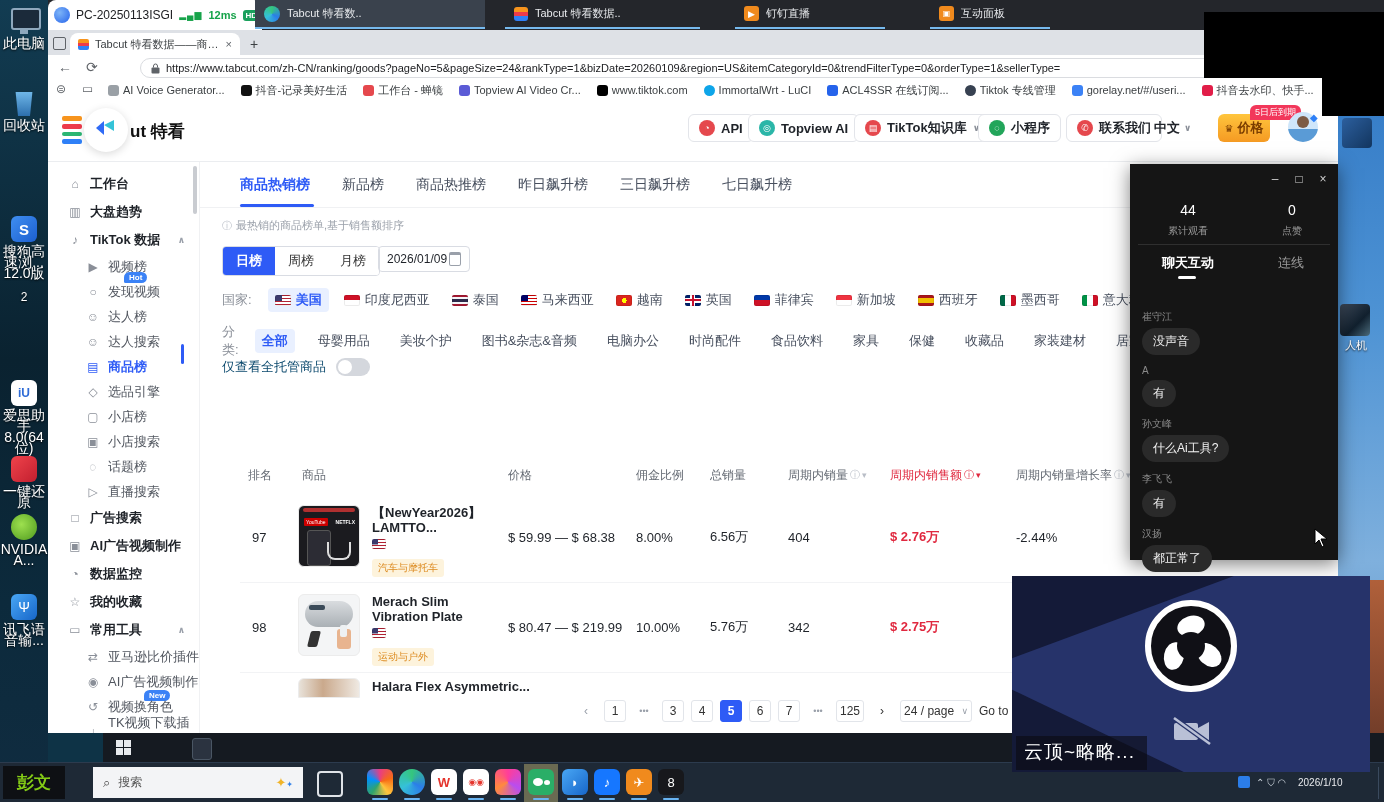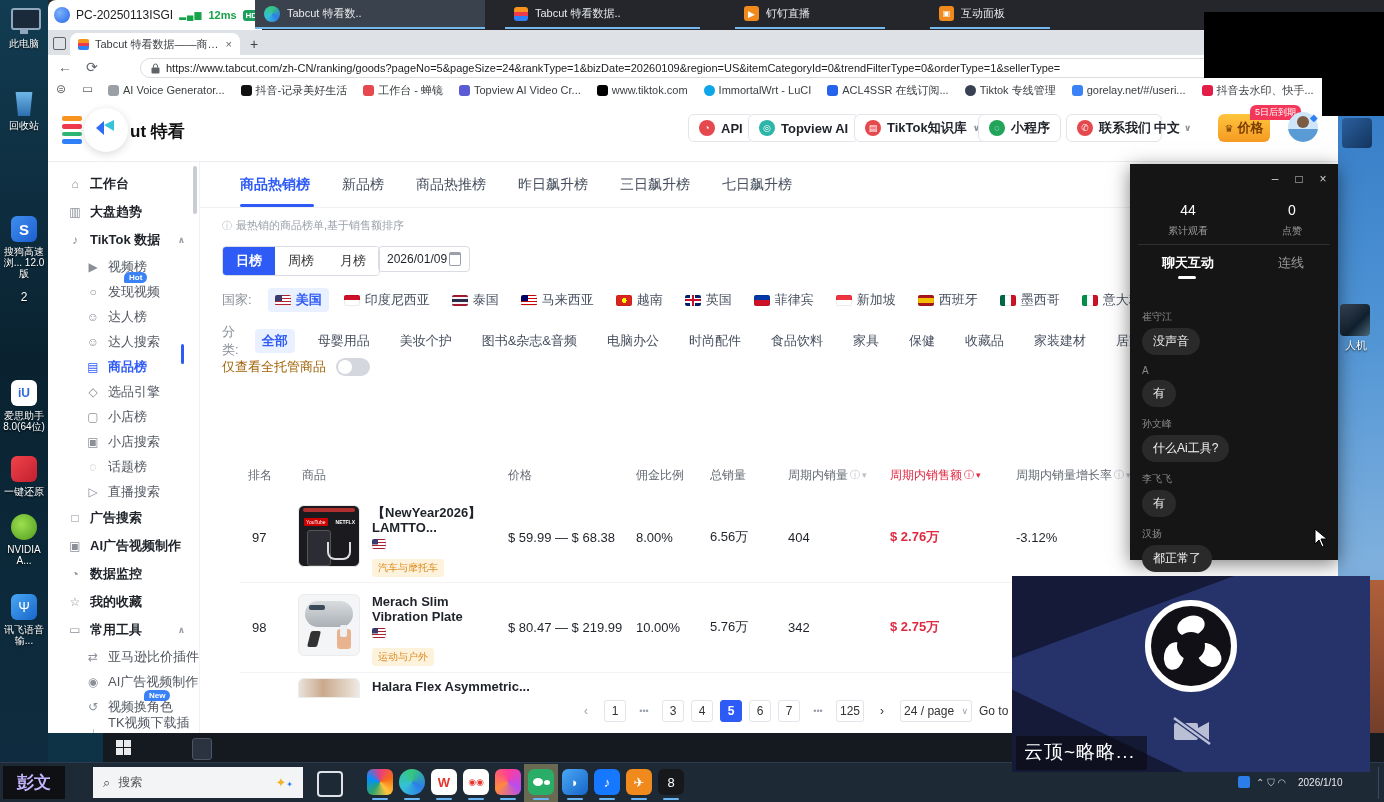--- a/index.html
+++ b/index.html
@@ -3,21 +3,21 @@
 <meta charset="utf-8">
 <style>
   html,body{margin:0;padding:0;background:#0a2230;font-family:"Liberation Sans","DejaVu Sans",sans-serif;}
   #stage{position:relative;width:1384px;height:802px;overflow:hidden;background:#0e3346;}
   .abs{position:absolute;}
   .flex{display:flex;align-items:center;}
   
   .wall-left{left:0;top:0;width:48px;height:802px;background:linear-gradient(180deg,#123c52,#0a2230 45%,#0c2a3c 75%,#102c40);}
   .wall-right{left:1338px;top:0;width:46px;height:802px;background:linear-gradient(180deg,#2b73c2,#4e93d4 40%,#7fb0dd 70%,#4d86b8);}
   .photo-sliver{left:1368px;top:580px;width:16px;height:165px;background:linear-gradient(180deg,#b0603a,#8a4a30 60%,#6e3b28);}
-  .dicon-label{position:absolute;width:48px;text-align:center;font-size:10px;color:#fff;text-shadow:0 1px 2px rgba(0,0,0,.9);line-height:11px;}
+  .dicon-label{position:absolute;width:48px;text-align:center;font-size:14px;color:#fff;text-shadow:0 1px 2px rgba(0,0,0,.9);line-height:11px;}
   
   .remote-bar{left:48px;top:0;width:1336px;height:30px;background:#24262b;}
   .remote-tab{left:48px;top:0;width:214px;height:30px;background:#fff;border-radius:8px 8px 0 0;display:flex;align-items:center;padding:0 6px;box-sizing:border-box;gap:6px;}
   .rt-title{font-size:12px;color:#202124;white-space:nowrap;}
   .rt-lat{font-size:11px;color:#16a34a;font-weight:700;}
   .hd-badge{background:#1aa05c;color:#fff;font-size:8px;font-weight:700;border-radius:3px;padding:1px 3px;}
   
   .tabstrip{left:48px;top:30px;width:1290px;height:25px;background:#dee1e6;}
   .btab{left:70px;top:33px;width:170px;height:22px;background:#fff;border-radius:8px 8px 0 0;display:flex;align-items:center;gap:6px;padding:0 8px;box-sizing:border-box;}
   .btab-title{font-size:11px;color:#3c4043;white-space:nowrap;overflow:hidden;text-overflow:ellipsis;flex:1;}
@@ -104,21 +104,21 @@
   
   .obswin{left:1012px;top:576px;width:358px;height:196px;background:#26336a;overflow:hidden;}
   .obs-tri1{position:absolute;left:0;top:0;width:100%;height:100%;background:#141a38;clip-path:polygon(0 0,62% 0,0 42%);}
   .obs-tri2{position:absolute;left:0;top:0;width:100%;height:100%;background:#141a38;clip-path:polygon(0 58%,48% 100%,0 100%);}
   .obs-label{position:absolute;left:4px;bottom:2px;background:rgba(10,10,16,.6);color:#fff;font-size:19px;padding:3px 12px 5px 8px;letter-spacing:1px;}
   
   .tb-upper{left:103px;top:733px;width:1281px;height:29px;background:#151a21;}
   .tb-app{position:absolute;top:0;height:29px;display:flex;align-items:center;gap:7px;padding:0 9px;box-sizing:border-box;border-bottom:2px solid #76b9ed;font-size:11px;color:#e8eaed;white-space:nowrap;}
   .tb-app.hl{background:#3a424d;}
   .tb-lower{left:0;top:762px;width:1384px;height:40px;background:#1e2936;border-top:1px solid #2c3b4e;box-sizing:border-box;}
-  .nametag{position:absolute;left:3px;top:3px;background:rgba(12,12,14,.85);color:#c4b5fd;font-size:17px;font-weight:700;padding:5px 14px;}
+  .nametag{position:absolute;left:3px;top:3px;background:rgba(12,12,14,.85);color:#84cc16;font-size:17px;font-weight:700;padding:5px 14px;}
   .searchbox{position:absolute;left:93px;top:4px;width:210px;height:31px;background:#f3f4f6;display:flex;align-items:center;gap:8px;padding:0 10px;box-sizing:border-box;}
   .ticon{width:26px;height:26px;border-radius:6px;flex:none;display:flex;align-items:center;justify-content:center;font-size:13px;color:#fff;}
   .underln{position:absolute;width:16px;height:2px;background:#69b4f2;border-radius:1px;top:35px;}
   .tray-txt{font-size:10px;color:#e8eaed;}
   .tb-hl{position:absolute;left:524px;top:1px;width:34px;height:38px;background:#6a6a52;}
 </style>
 </head>
 <body>
 
 <div id="stage">
@@ -472,21 +472,21 @@
         <span class="chip">食品饮料</span>
         <span class="chip">家具</span>
         <span class="chip">保健</span>
         <span class="chip">收藏品</span>
         <span class="chip">家装建材</span>
         <span class="chip">居家日用</span>
         <span class="chip">家电</span>
         <span class="chip">珠宝与衍生品</span>
       </div>
 
-      <div class="abs flex" style="left:22px;top:196px;font-size:13px;color:#a16207;">
+      <div class="abs flex" style="left:22px;top:196px;font-size:13px;color:#0c4a6e;">
         <span>仅查看全托管商品</span>
         <span class="toggle"></span>
       </div>
 
       <div class="abs tgrid" style="left:40px;top:302px;width:896px;height:22px;">
         <div class="th" style="padding-left:8px;">
             <span>排名</span>
           </div>
         <div class="th" style="padding-left:4px;">
             <span>商品</span>
@@ -531,21 +531,21 @@
             <div class="ptitle" style="width:130px;">【NewYear2026】LAMTTO...</div>
             <i class="flag fl-us" style="width:14px;height:10px;margin-top:4px;"></i>
             <br><span class="ptag">汽车与摩托车</span>
           </div>
         </div>
         <div class="cell">$ 59.99 — $ 68.38</div>
         <div class="cell">8.00%</div>
         <div class="cell">6.56万</div>
         <div class="cell">404</div>
         <div class="cell rev">$ 2.76万</div>
-        <div class="cell">-3.12%</div>
+        <div class="cell">-2.44%</div>
       </div>
 
       <div class="abs tgrid trow" style="left:40px;top:420px;width:896px;height:90px;">
         <div class="cell" style="padding-left:12px;">98</div>
         <div class="flex" style="gap:12px;align-items:flex-start;padding-top:6px;">
           <div class="pimg" style="background:#f4f5f6;position:relative;">
             <span style="position:absolute;left:6px;top:6px;width:48px;height:26px;background:linear-gradient(180deg,#d9dcdf,#aab0b5);border-radius:13px;"></span>
             <span style="position:absolute;left:10px;top:10px;width:16px;height:5px;background:#3a4a58;border-radius:2px;"></span>
             <span style="position:absolute;left:10px;bottom:8px;width:10px;height:16px;background:#333;border-radius:2px;transform:skewX(-14deg);"></span>
             <span style="position:absolute;right:8px;bottom:6px;width:14px;height:20px;background:#e8b48f;border-radius:3px;"></span>

